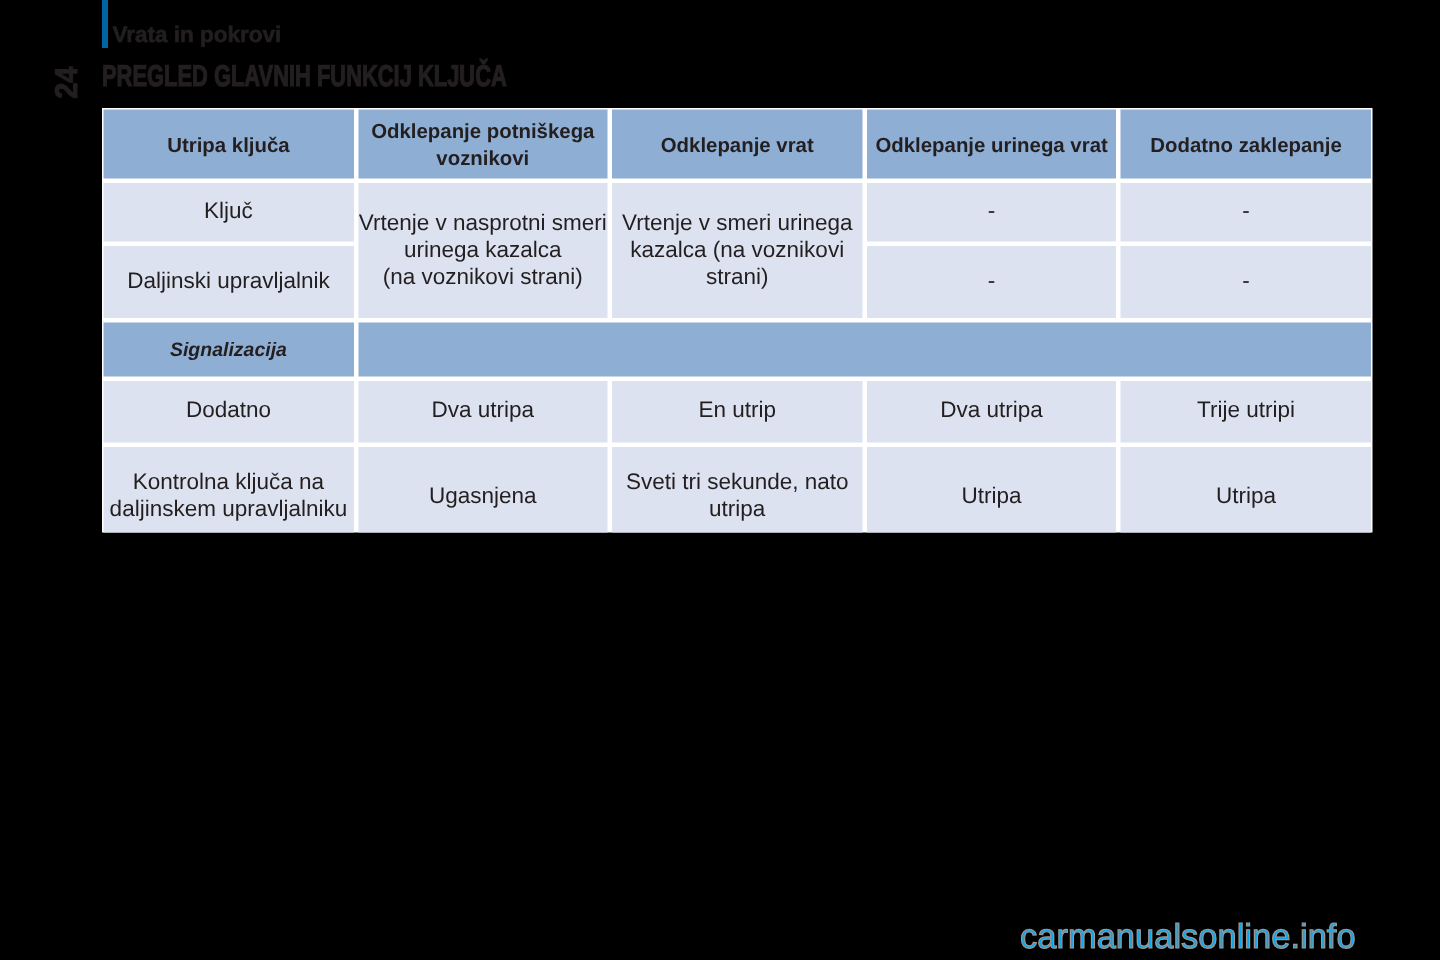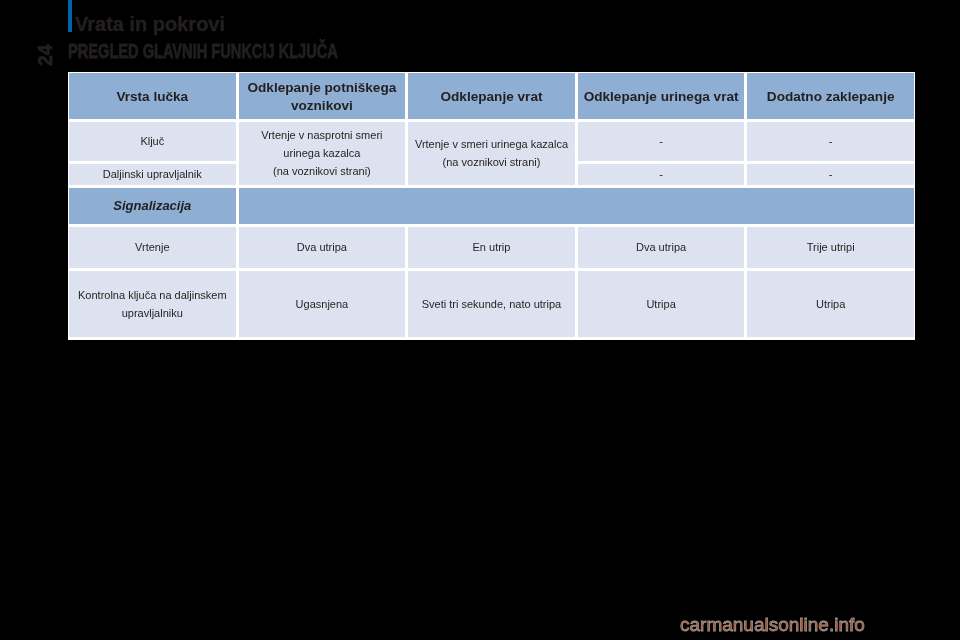--- a/index.html
+++ b/index.html
@@ -2,21 +2,21 @@
 <html><head>
 <meta charset="utf-8">
 <style>
   html,body{margin:0;padding:0;}
   body{width:960px;height:640px;background:#000000;overflow:hidden;
        font-family:"Liberation Sans",sans-serif;-webkit-font-smoothing:antialiased;}
   .page{position:relative;width:960px;height:640px;}
 
   
   .hdr-bar{position:absolute;left:68px;top:0px;width:3.5px;height:32px;background:#0065A7;}
-  .hdr-sub{position:absolute;left:75px;top:16px;font-size:20px;font-weight:bold;
+  .hdr-sub{position:absolute;left:75px;top:16px;font-size:15px;font-weight:bold;
            color:#231F20;line-height:16px;white-space:nowrap;
            -webkit-text-stroke:0.4px #231F20;
            transform:scaleX(1);transform-origin:0 50%;}
   .hdr-title{position:absolute;left:68px;top:41px;font-size:20px;font-weight:bold;
              color:#231F20;line-height:20px;white-space:nowrap;
              -webkit-text-stroke:0.8px #231F20;
              transform:scaleX(.73);transform-origin:0 50%;}
   .pagenum{position:absolute;left:28px;top:49px;width:34px;height:16px;
            font-size:21px;font-weight:bold;color:#231F20;line-height:16px;
            text-align:center;white-space:nowrap;
@@ -24,26 +24,26 @@
            transform:rotate(-90deg) scaleX(.92) translate(2px,0px);transform-origin:center center;}
 
   
   .tblwrap{position:absolute;left:68px;top:72px;width:847px;height:283px;
            overflow:hidden;}
   .tbl{position:relative;left:-2px;top:-2px;width:851px;background:#FFFFFF;
        border-collapse:separate;border-spacing:3px;table-layout:fixed;}
   .tbl td{padding:0;vertical-align:middle;text-align:center;color:#231F20;}
   .th{background:#8FAED4;font-size:13.6px;font-weight:bold;line-height:18px;
       padding-top:1px!important;}
-  .cell{background:#DCE2EF;font-size:11px;font-weight:normal;line-height:18px;
+  .cell{background:#DCE2EF;font-size:15px;font-weight:normal;line-height:18px;
         white-space:pre-line;}
   .blue{background:#8FAED4;font-size:13px;font-weight:bold;line-height:16px;font-style:italic;}
   .blank{background:#8FAED4;}
 
-  .wm{position:absolute;left:680px;top:611px;font-size:19px;color:#c2410c;
+  .wm{position:absolute;left:680px;top:611px;font-size:23px;color:#0ea5e9;
       line-height:27px;white-space:nowrap;
       -webkit-text-stroke:0.8px #999999;
       transform:scaleX(1);transform-origin:0 50%;}
 </style>
 </head>
 <body>
 
 <div class="page">
 
   <div class="hdr-bar"></div>
@@ -55,46 +55,46 @@
   <table class="tbl">
     <colgroup>
       <col style="width:166.5px">
           <col style="width:166.5px">
           <col style="width:166.5px">
           <col style="width:166.5px">
           <col style="width:166.5px">
     </colgroup>
     <tbody>
       <tr>
-        <td class="th" style="height:45px">Vrsta lučka</td>
+        <td class="th" style="height:45px">Utripa ključa</td>
         <td class="th">Odklepanje potniškega voznikovi</td>
         <td class="th">Odklepanje vrat</td>
         <td class="th">Odklepanje urinega vrat</td>
         <td class="th">Dodatno zaklepanje</td>
       </tr>
       <tr>
         <td class="cell" style="height:38.5px">Ključ</td>
         <td class="cell" rowspan="2">Vrtenje v nasprotni smeri
 urinega kazalca
 (na voznikovi strani)</td>
         <td class="cell" rowspan="2">Vrtenje v smeri urinega kazalca (na voznikovi strani)</td>
         <td class="cell">-</td>
         <td class="cell">-</td>
       </tr>
       <tr>
-        <td class="cell" style="height:21px">Daljinski upravljalnik</td>
+        <td class="cell" style="height:48px">Daljinski upravljalnik</td>
         <td class="cell">-</td>
         <td class="cell">-</td>
       </tr>
       <tr>
         <td class="blue" style="height:36.5px">Signalizacija</td>
         <td class="blank" colspan="4"></td>
       </tr>
       <tr>
-        <td class="cell" style="height:40.5px">Vrtenje</td>
+        <td class="cell" style="height:40.5px">Dodatno</td>
         <td class="cell">Dva utripa</td>
         <td class="cell">En utrip</td>
         <td class="cell">Dva utripa</td>
         <td class="cell">Trije utripi</td>
       </tr>
       <tr>
         <td class="cell" style="height:66px">Kontrolna ključa na daljinskem upravljalniku</td>
         <td class="cell">Ugasnjena</td>
         <td class="cell">Sveti tri sekunde, nato utripa</td>
         <td class="cell">Utripa</td>

